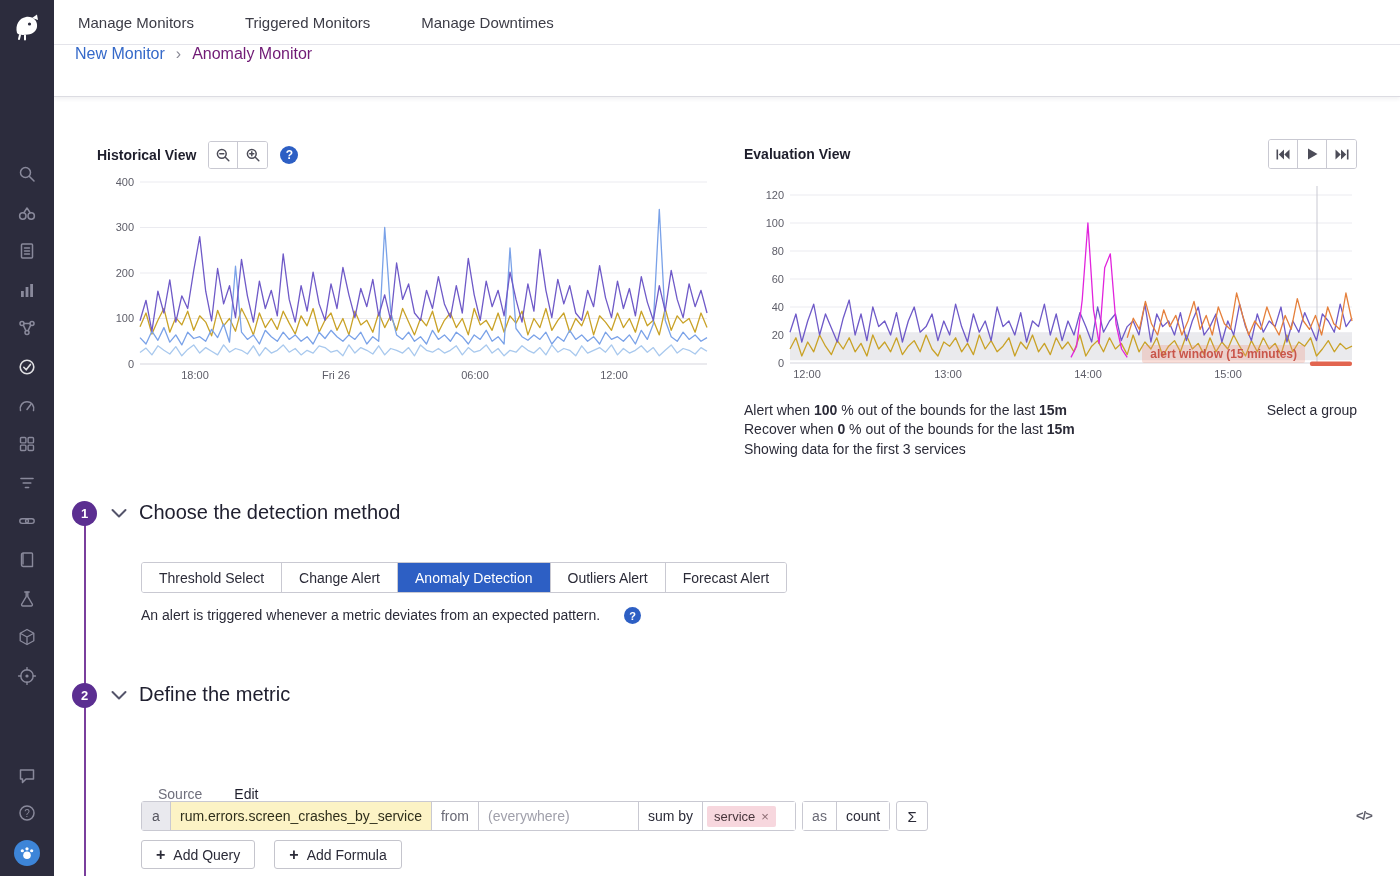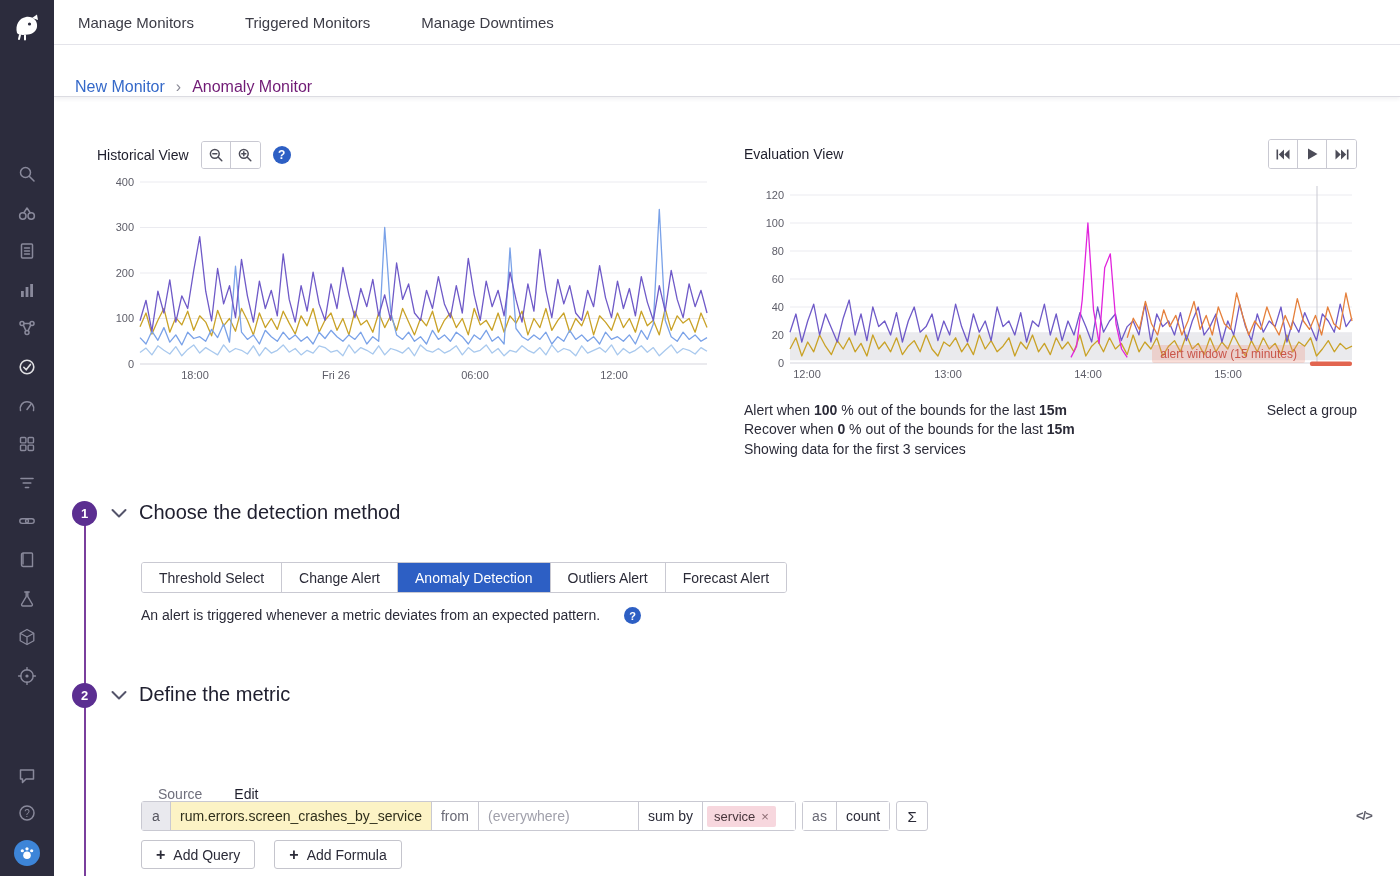--- a/index.html
+++ b/index.html
@@ -14,44 +14,44 @@
   .side-icon{width:20px;height:20px;display:flex;align-items:center;justify-content:center;cursor:pointer;opacity:.85}
   .side-bottom{position:absolute;left:0;bottom:10px;width:54px;display:flex;flex-direction:column;align-items:center;gap:17px}
   .avatar{width:26px;height:26px;border-radius:50%;background:#3d85d8;display:flex;align-items:center;justify-content:center;cursor:pointer}
 
   
   .topnav{position:absolute;left:54px;top:0;width:1346px;height:45px;background:#fff;
           border-bottom:1px solid #e4e4ea;display:flex;align-items:center;padding-left:24px;gap:51px;z-index:30}
   .topnav-item{font-size:15px;color:#3c3c46;cursor:pointer;white-space:nowrap}
   .crumbbar{position:absolute;left:54px;top:45px;width:1346px;height:52px;background:#fff;
             border-bottom:1px solid #dcdce2;box-shadow:0 2px 4px rgba(40,40,70,.07);
-            display:flex;align-items:flex-end;padding-left:21px;gap:11px;z-index:29}
+            display:flex;align-items:flex-start;padding-left:21px;gap:11px;z-index:29}
   .crumb-link{font-size:16px;color:#3569c9;cursor:pointer}
   .crumb-sep{font-size:16px;color:#8a8a96}
   .crumb-cur{font-size:16px;color:#701a75}
 
   
   .hist-header{position:absolute;left:97px;top:141px;height:28px;display:flex;align-items:center;gap:12px}
   .eval-header{position:absolute;left:744px;top:139px;width:613px;height:30px;display:flex;align-items:center}
-  .chart-title{font-size:14px;font-weight:normal;color:#1e1e2c;white-space:nowrap}
+  .chart-title{font-size:14px;font-weight:bold;color:#1e1e2c;white-space:nowrap}
   .btn-group{display:flex;border:1px solid #c9c9d2;border-radius:3px;overflow:hidden;background:#fff}
   .icon-btn{width:29px;height:26px;display:flex;align-items:center;justify-content:center;background:#fff;
             border-right:1px solid #c9c9d2;cursor:pointer}
   .icon-btn:last-child{border-right:none}
   .playback{margin-left:auto}
   .playback .icon-btn{width:29px;height:28px}
   .help-dot{width:18px;height:18px;border-radius:50%;background:#2d5fc4;color:#fff;font-size:12px;font-weight:bold;
             display:flex;align-items:center;justify-content:center;cursor:pointer}
   .help-dot.small{width:17px;height:17px;font-size:11px}
 
   
   .chart{position:absolute}
   #hist-chart{left:95px;top:172px;width:616px;height:212px}
   #eval-chart{left:744px;top:185px;width:612px;height:198px}
-  .alert-label{position:absolute;right:51px;top:160px;font-size:12px;font-weight:normal;color:#c9554a;
+  .alert-label{position:absolute;right:51px;top:160px;font-size:12px;font-weight:bold;color:#c9554a;
                background:rgba(238,140,120,.28);padding:2px 8px;border-radius:2px;white-space:nowrap}
 
   
   .alert-lines{position:absolute;left:744px;top:401px;font-size:14px;color:#2b2b38;line-height:19.4px}
   .select-group{position:absolute;right:43px;top:402px;font-size:14px;color:#2b2b38}
 
   
   .section-line{position:absolute;left:84px;top:514px;width:2px;height:362px;background:#7a3f9d;z-index:1}
   .step-circle{position:absolute;width:25px;height:25px;border-radius:50%;background:#5b2e91;color:#fff;
                display:flex;align-items:center;justify-content:center;font-size:13px;font-weight:bold;z-index:2}

